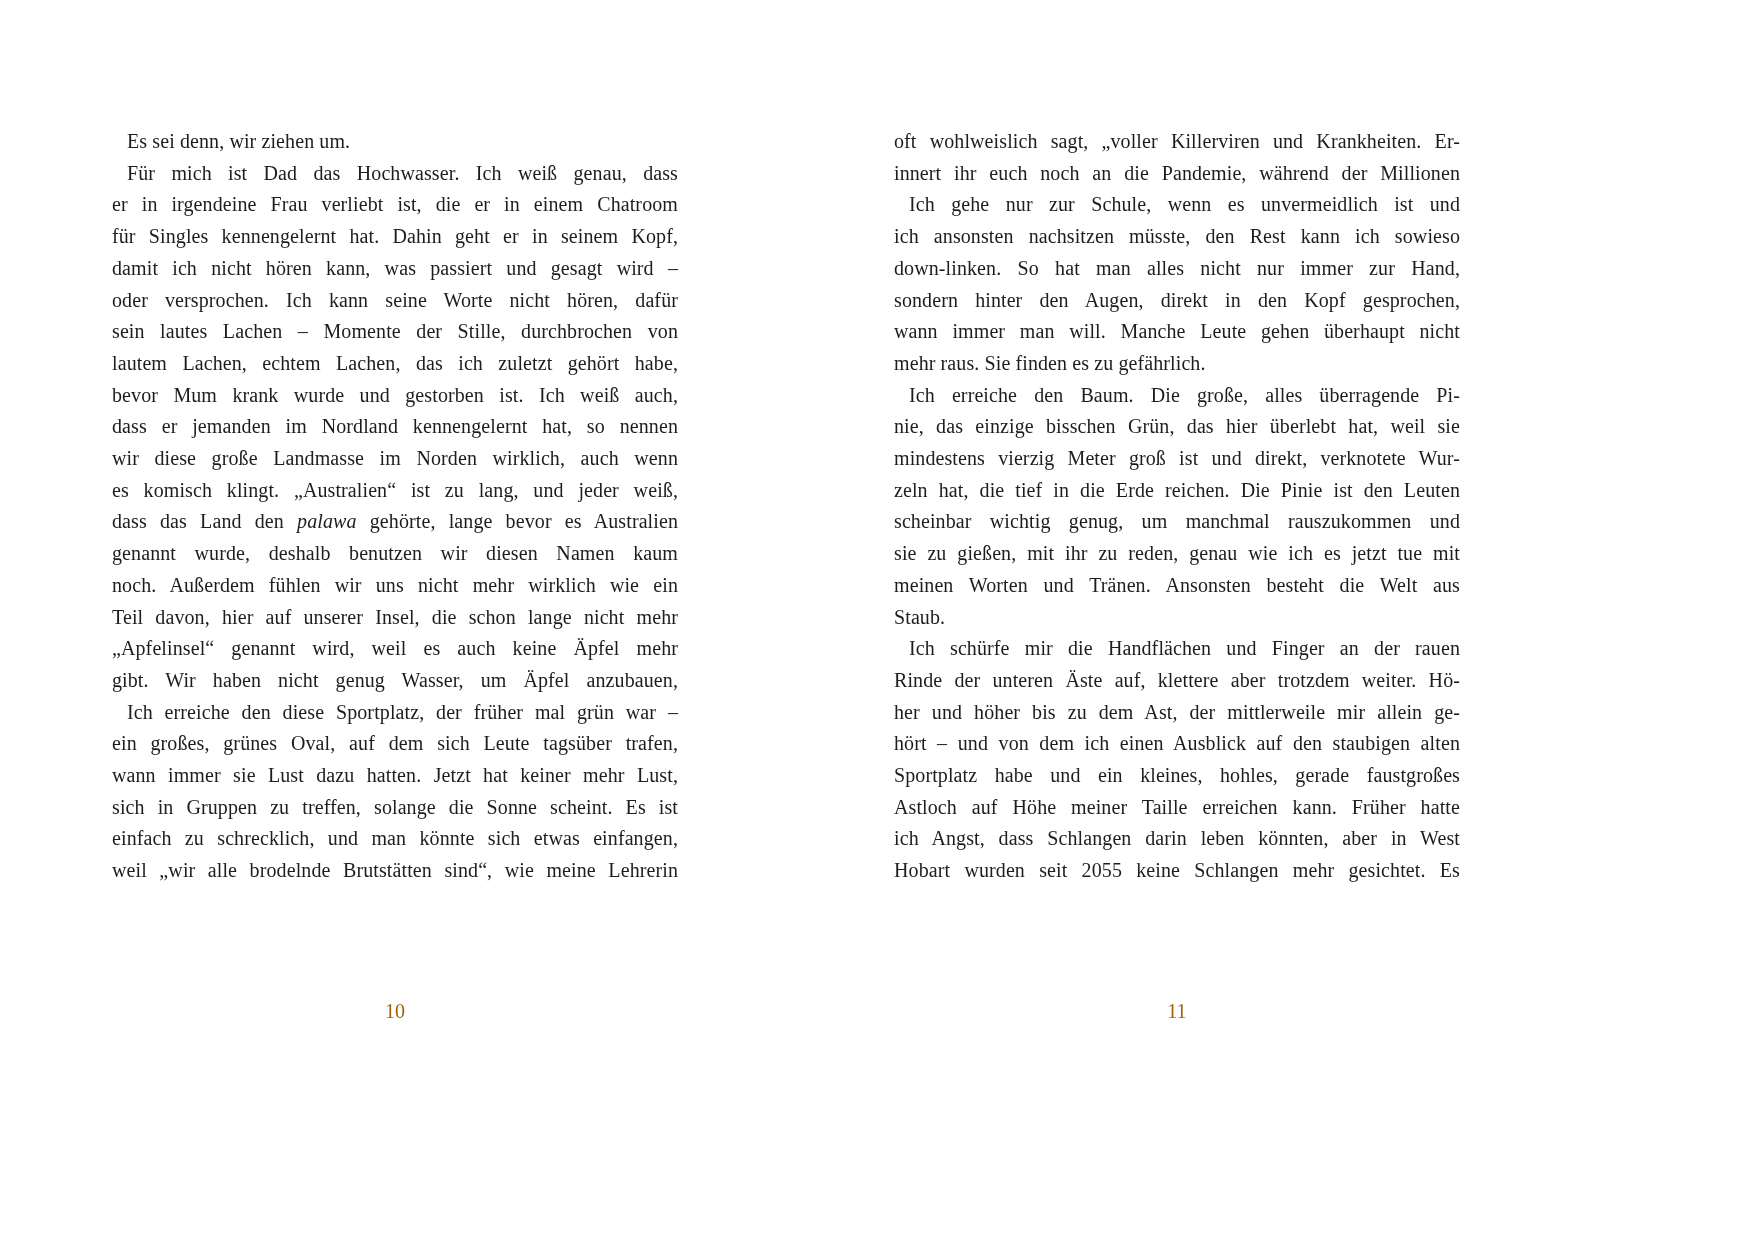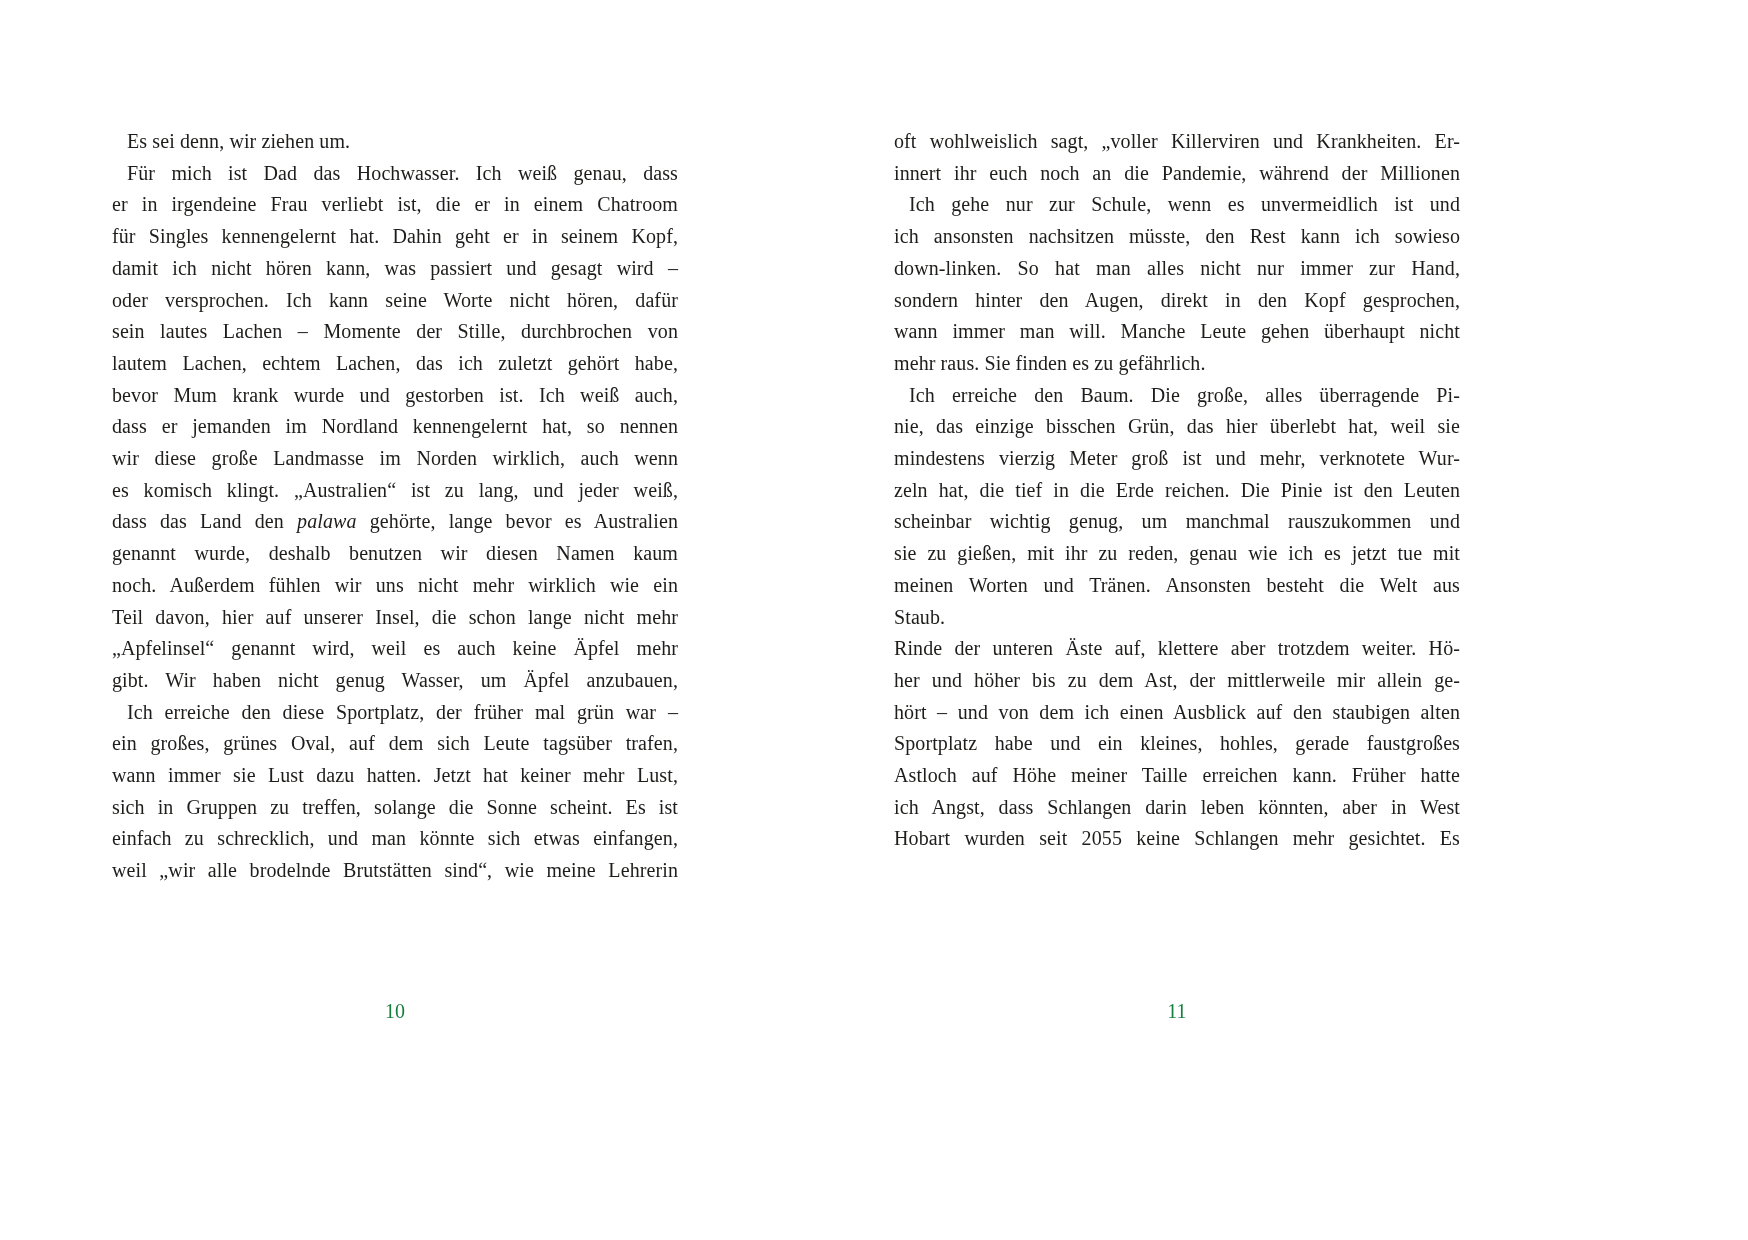--- a/index.html
+++ b/index.html
@@ -49,21 +49,21 @@
   }
   .line em {
   }
   .page-number {
     position: absolute;
     top: 1000px;
     left: 0;
     width: 566px;
     text-align: center;
     font-size: 20px;
-    color: #15803d;
+    color: #a16207;
   }
 </style>
 </head>
 <body>
 
 <div class="spread">
 
   <section class="page left">
     <div class="text-block">
         <div class="line indent endline">Es sei denn, wir ziehen um.</div>
@@ -99,26 +99,27 @@
         <div class="line">oft wohlweislich sagt, „voller Killerviren und Krankheiten. Er-</div>
         <div class="line">innert ihr euch noch an die Pandemie, während der Millionen</div>
         <div class="line indent">Ich gehe nur zur Schule, wenn es unvermeidlich ist und</div>
         <div class="line">ich ansonsten nachsitzen müsste, den Rest kann ich sowieso</div>
         <div class="line">down-linken. So hat man alles nicht nur immer zur Hand,</div>
         <div class="line">sondern hinter den Augen, direkt in den Kopf gesprochen,</div>
         <div class="line">wann immer man will. Manche Leute gehen überhaupt nicht</div>
         <div class="line endline">mehr raus. Sie finden es zu gefährlich.</div>
         <div class="line indent">Ich erreiche den Baum. Die große, alles überragende Pi-</div>
         <div class="line">nie, das einzige bisschen Grün, das hier überlebt hat, weil sie</div>
-        <div class="line">mindestens vierzig Meter groß ist und mehr, verknotete Wur-</div>
+        <div class="line">mindestens vierzig Meter groß ist und direkt, verknotete Wur-</div>
         <div class="line">zeln hat, die tief in die Erde reichen. Die Pinie ist den Leuten</div>
         <div class="line">scheinbar wichtig genug, um manchmal rauszukommen und</div>
         <div class="line">sie zu gießen, mit ihr zu reden, genau wie ich es jetzt tue mit</div>
         <div class="line">meinen Worten und Tränen. Ansonsten besteht die Welt aus</div>
         <div class="line endline">Staub.</div>
+        <div class="line indent">Ich schürfe mir die Handflächen und Finger an der rauen</div>
         <div class="line">Rinde der unteren Äste auf, klettere aber trotzdem weiter. Hö-</div>
         <div class="line">her und höher bis zu dem Ast, der mittlerweile mir allein ge-</div>
         <div class="line">hört – und von dem ich einen Ausblick auf den staubigen alten</div>
         <div class="line">Sportplatz habe und ein kleines, hohles, gerade faustgroßes</div>
         <div class="line">Astloch auf Höhe meiner Taille erreichen kann. Früher hatte</div>
         <div class="line">ich Angst, dass Schlangen darin leben könnten, aber in West</div>
         <div class="line">Hobart wurden seit 2055 keine Schlangen mehr gesichtet. Es</div>
       </div>
     <div class="page-number">11</div>
   </section>

